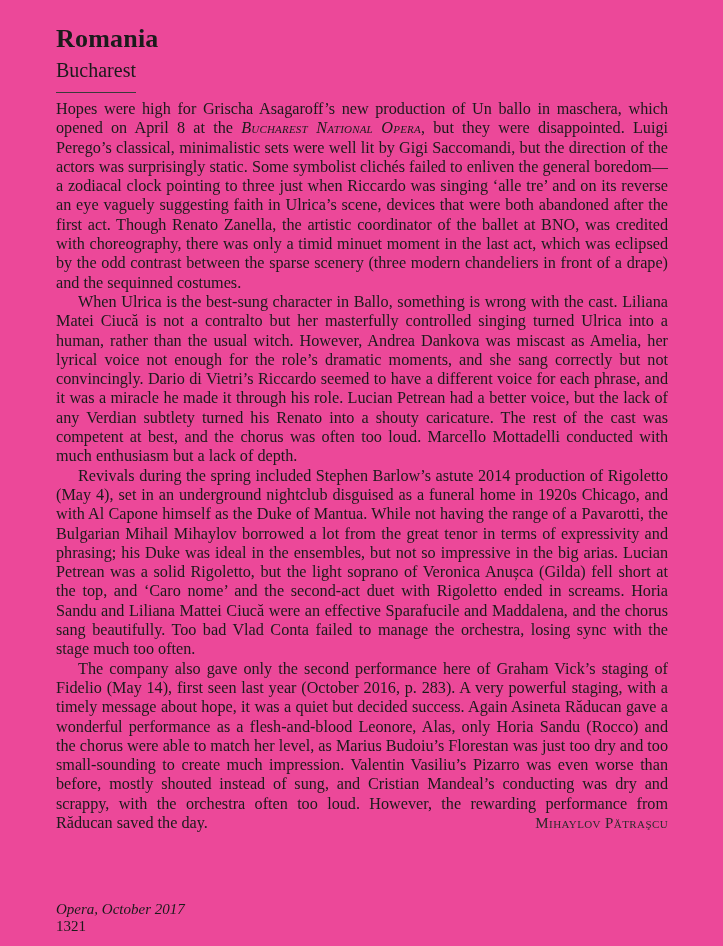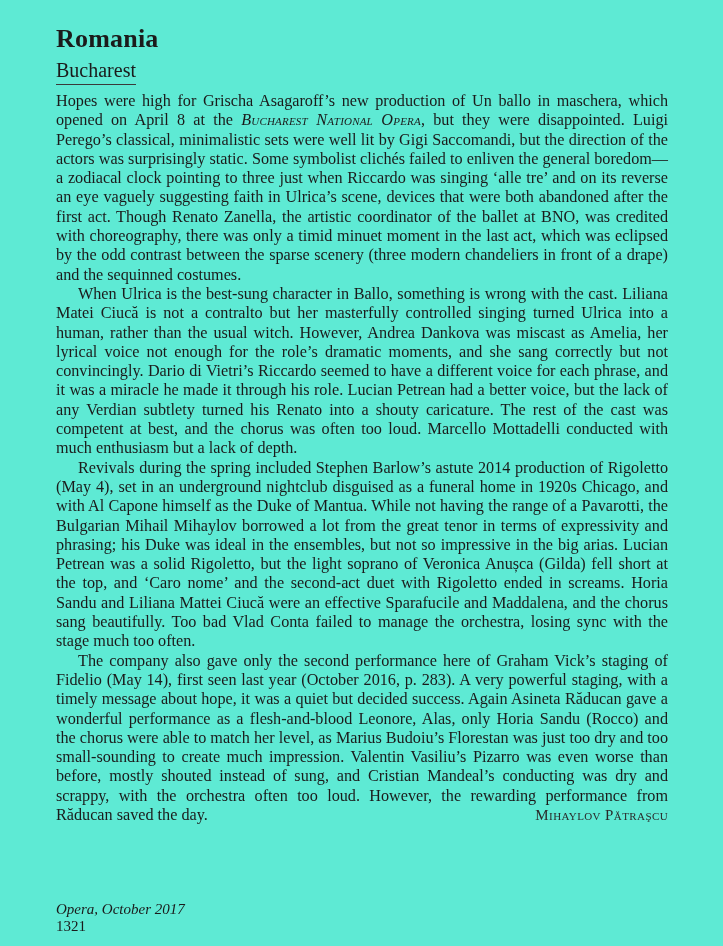--- a/index.html
+++ b/index.html
@@ -1,20 +1,20 @@
 <!DOCTYPE html>
 <html><head>
 <meta charset="utf-8">
 <style>
   html, body { margin: 0; padding: 0; background: #e8e8e8; }
   .page {
     position: relative;
     width: 723px;
     height: 946px;
-    background: #5eead4;
+    background: #ec4899;
     font-family: "Liberation Serif", serif;
     color: #1b1b1b;
     overflow: hidden;
   }
   .content {
     position: absolute;
     left: 56px;
     top: 24px;
     width: 612px;
   }
@@ -27,21 +27,21 @@
   }
   .city-heading {
     font-size: 20px;
     font-weight: normal;
     line-height: 23px;
     margin: 0 0 7px 0;
   }
   .city-heading .underlined {
     display: inline-block;
     border-bottom: 1.5px solid #3a3a3a;
-    padding-bottom: 2px;
+    padding-bottom: 10px;
   }
   .body-text p {
     font-size: 16.2px;
     line-height: 19.3px;
     text-align: justify;
     margin: 0;
   }
   .body-text p.indent { text-indent: 22px; }
   .italic { }
   .smallcaps { font-variant: small-caps; letter-spacing: 0.2px; font-style: italic; }

